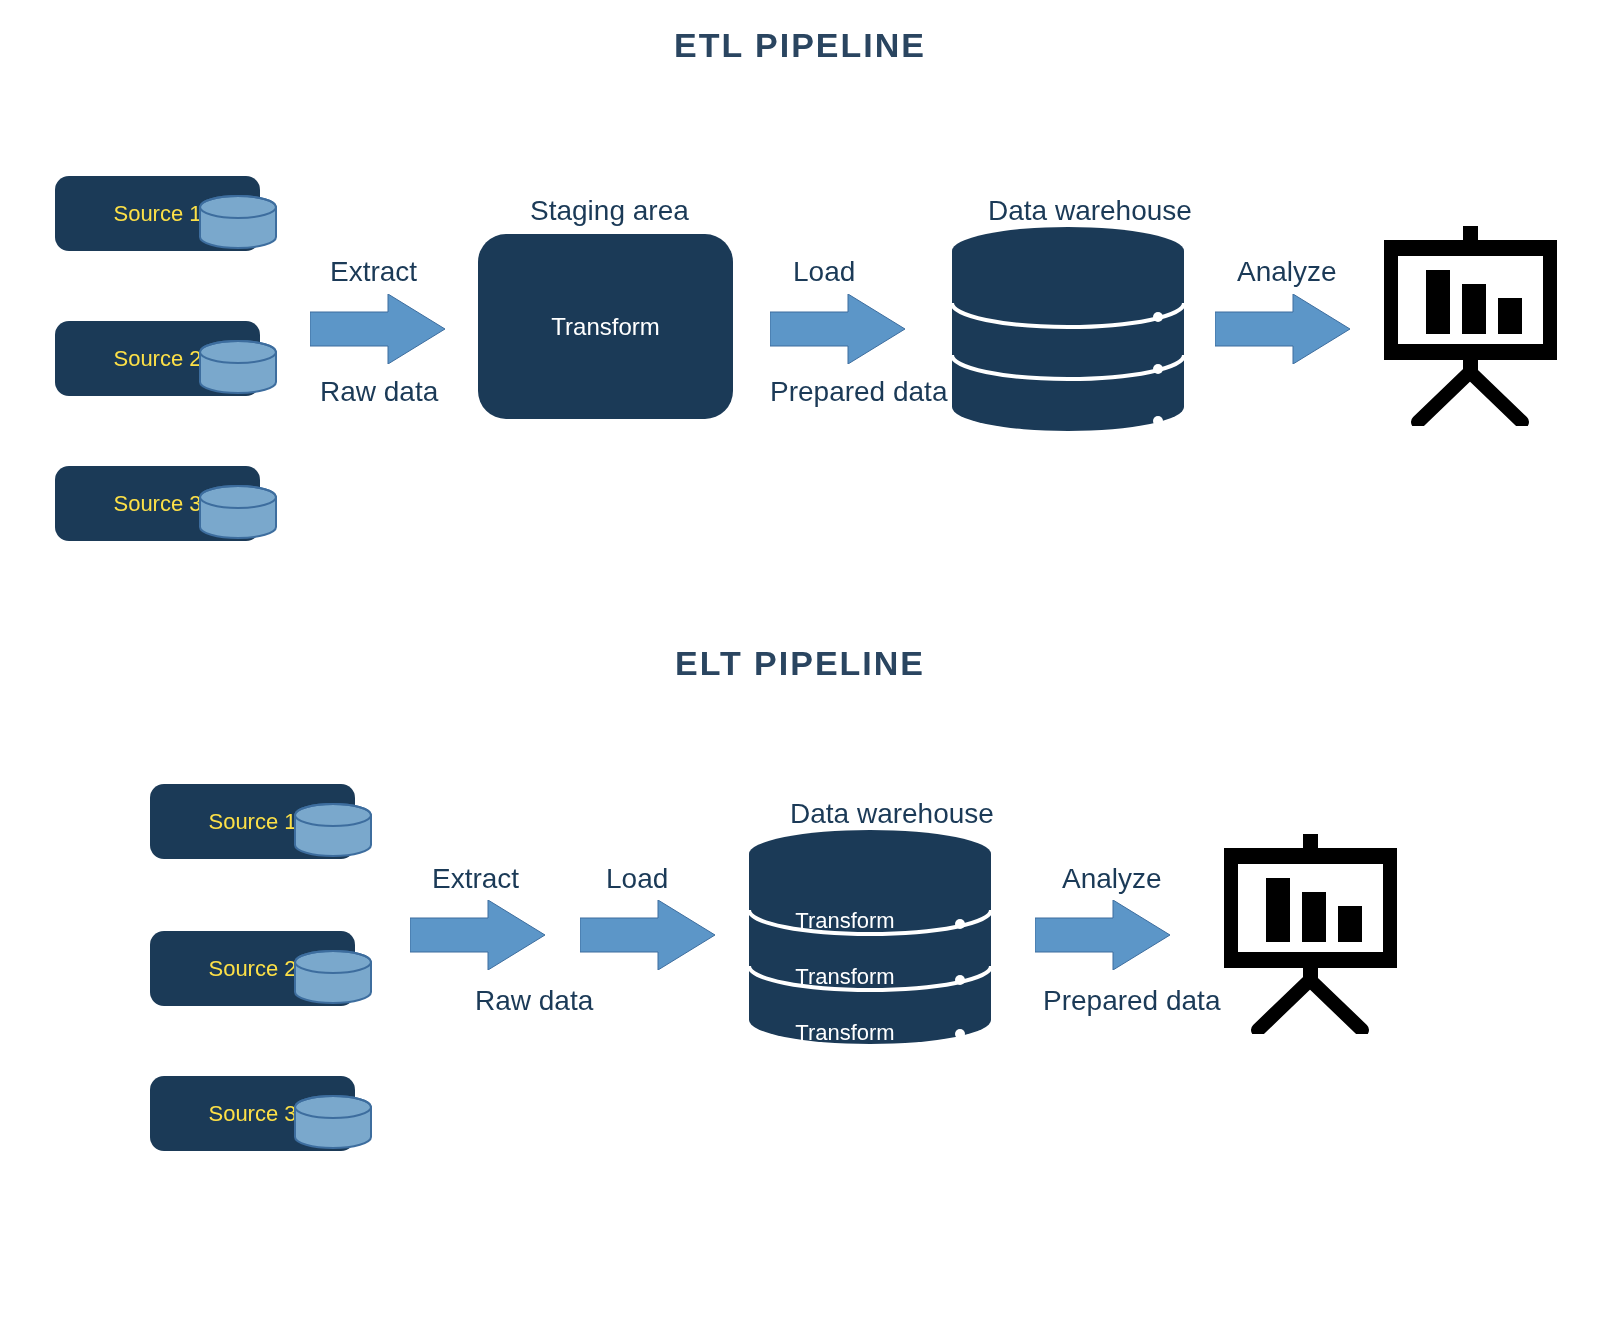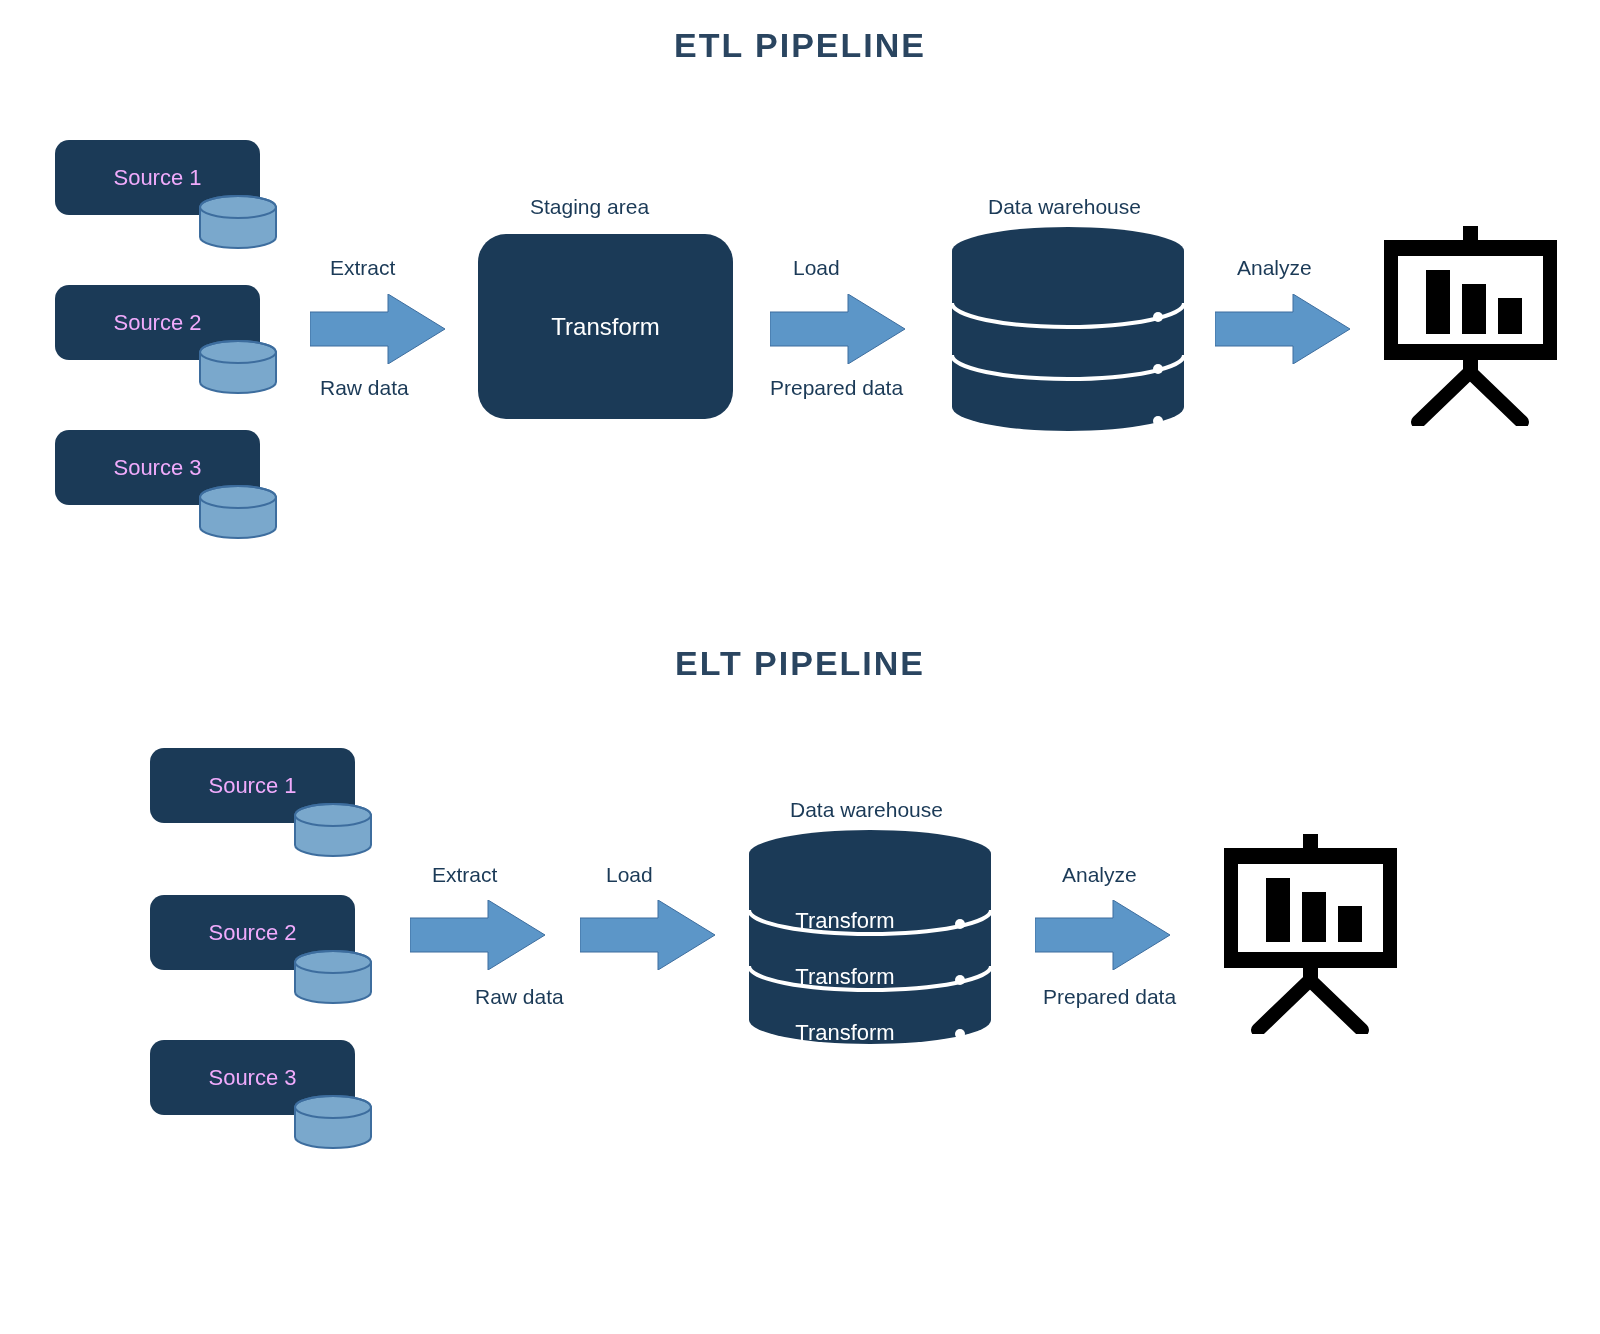--- a/index.html
+++ b/index.html
@@ -19,26 +19,27 @@
     font-weight: 700;
     letter-spacing: 2px;
     color: #2a4560;
   }
   .source-box {
     position: absolute;
     width: 205px;
     height: 75px;
     background: #1b3a57;
     border-radius: 14px;
-    color: #f0abfc;
+    color: #fde047;
     display: flex;
     align-items: center;
     justify-content: center;
     font-size: 22px;
     font-weight: 400;
+    margin-top: 36px;
   }
   .mini-cyl {
     position: absolute;
     width: 80px;
     height: 50px;
   }
   .mini-cyl svg { display: block; }
   .staging-box {
     position: absolute;
     width: 255px;
@@ -46,21 +47,21 @@
     background: #1b3a57;
     border-radius: 28px;
     color: #ffffff;
     display: flex;
     align-items: center;
     justify-content: center;
     font-size: 24px;
   }
   .label {
     position: absolute;
-    font-size: 21px;
+    font-size: 28px;
     color: #1b3a57;
     text-align: right;
   }
   .arrow-block { position: absolute; }
   .big-db { position: absolute; }
   .easel { position: absolute; }
 </style>
 </head>
 <body>
 

